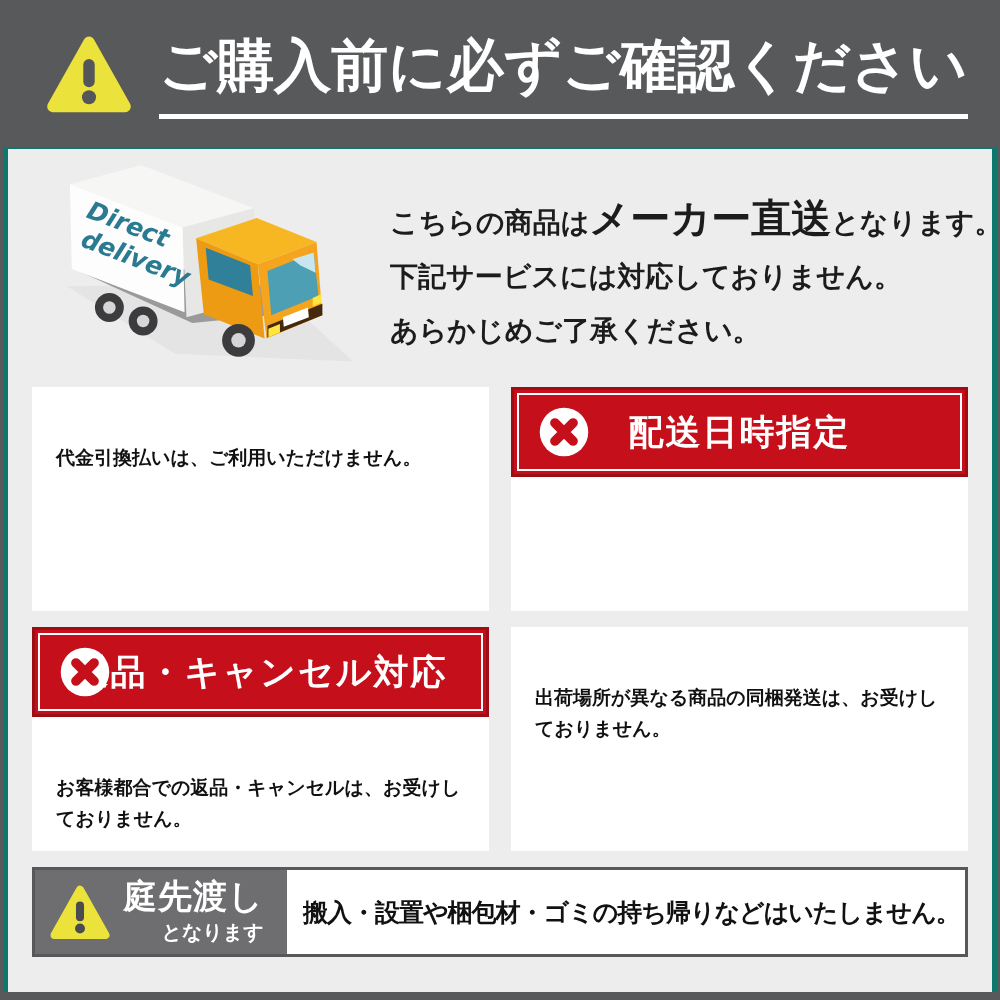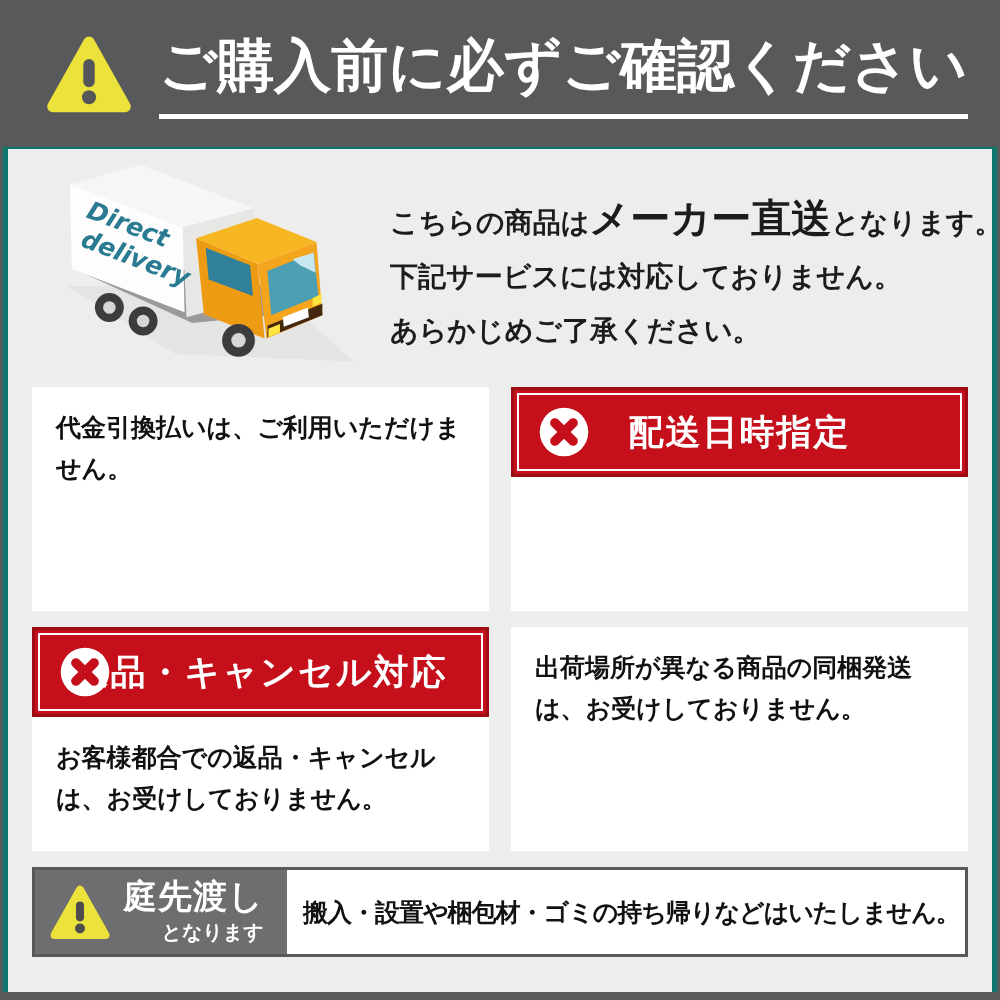--- a/index.html
+++ b/index.html
@@ -26,21 +26,21 @@
   .emph{font-size:40px;font-weight:900;}
 
   
   .grid{display:grid;grid-template-columns:1fr 1fr;column-gap:22px;row-gap:16px;}
   .card{background:#ffffff;height:224px;}
   .card-header{position:relative;height:90px;background:#c5101c;border:3px solid #9e0c15;
                display:flex;align-items:center;justify-content:center;}
   .card-header::after{content:"";position:absolute;inset:3px;border:2px solid #fff;pointer-events:none;}
   .x-icon{position:absolute;left:24px;top:50%;transform:translateY(-50%);width:52px;height:52px;}
   .card-title{color:#fff;font-size:35px;font-weight:900;letter-spacing:2px;white-space:nowrap;}
-  .card-body{padding:20px 24px 0;font-size:25px;line-height:1.62;font-weight:600;color:#111;}
+  .card-body{padding:20px 24px 0;font-size:19px;line-height:1.62;font-weight:600;color:#111;margin-top:36px;}
 
   
   .footer-bar{margin-top:16px;display:flex;height:90px;border:3px solid #57585a;background:#fff;}
   .footer-left{width:252px;flex:none;background:#6e6e70;display:flex;align-items:center;padding-left:14px;}
   .footer-warning{width:62px;height:58px;margin-right:12px;flex:none;}
   .footer-labels{display:flex;flex-direction:column;align-items:flex-end;text-align:center;}
   .footer-main{color:#fff;font-size:34px;font-weight:900;letter-spacing:1px;line-height:1.1;white-space:nowrap;}
   .footer-sub{color:#fff;font-size:20px;font-weight:700;margin-top:3px;white-space:nowrap;}
   .footer-note{flex:1;display:flex;align-items:center;padding-left:16px;font-size:25px;
                font-weight:800;letter-spacing:-1px;color:#111;white-space:nowrap;}

